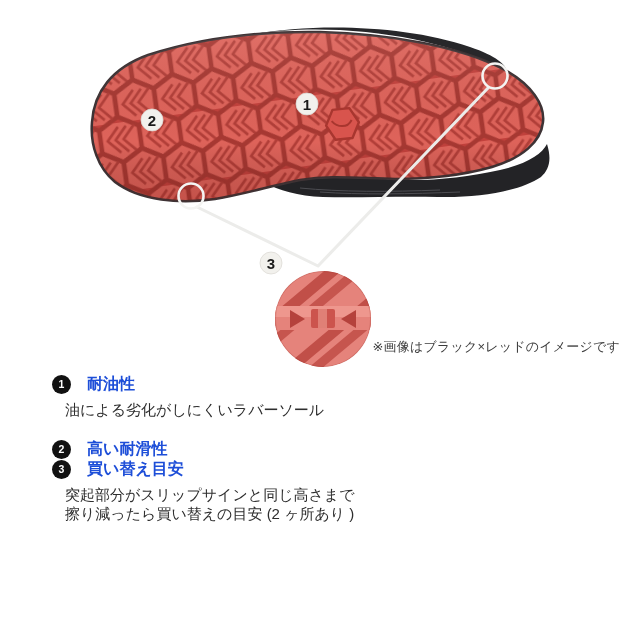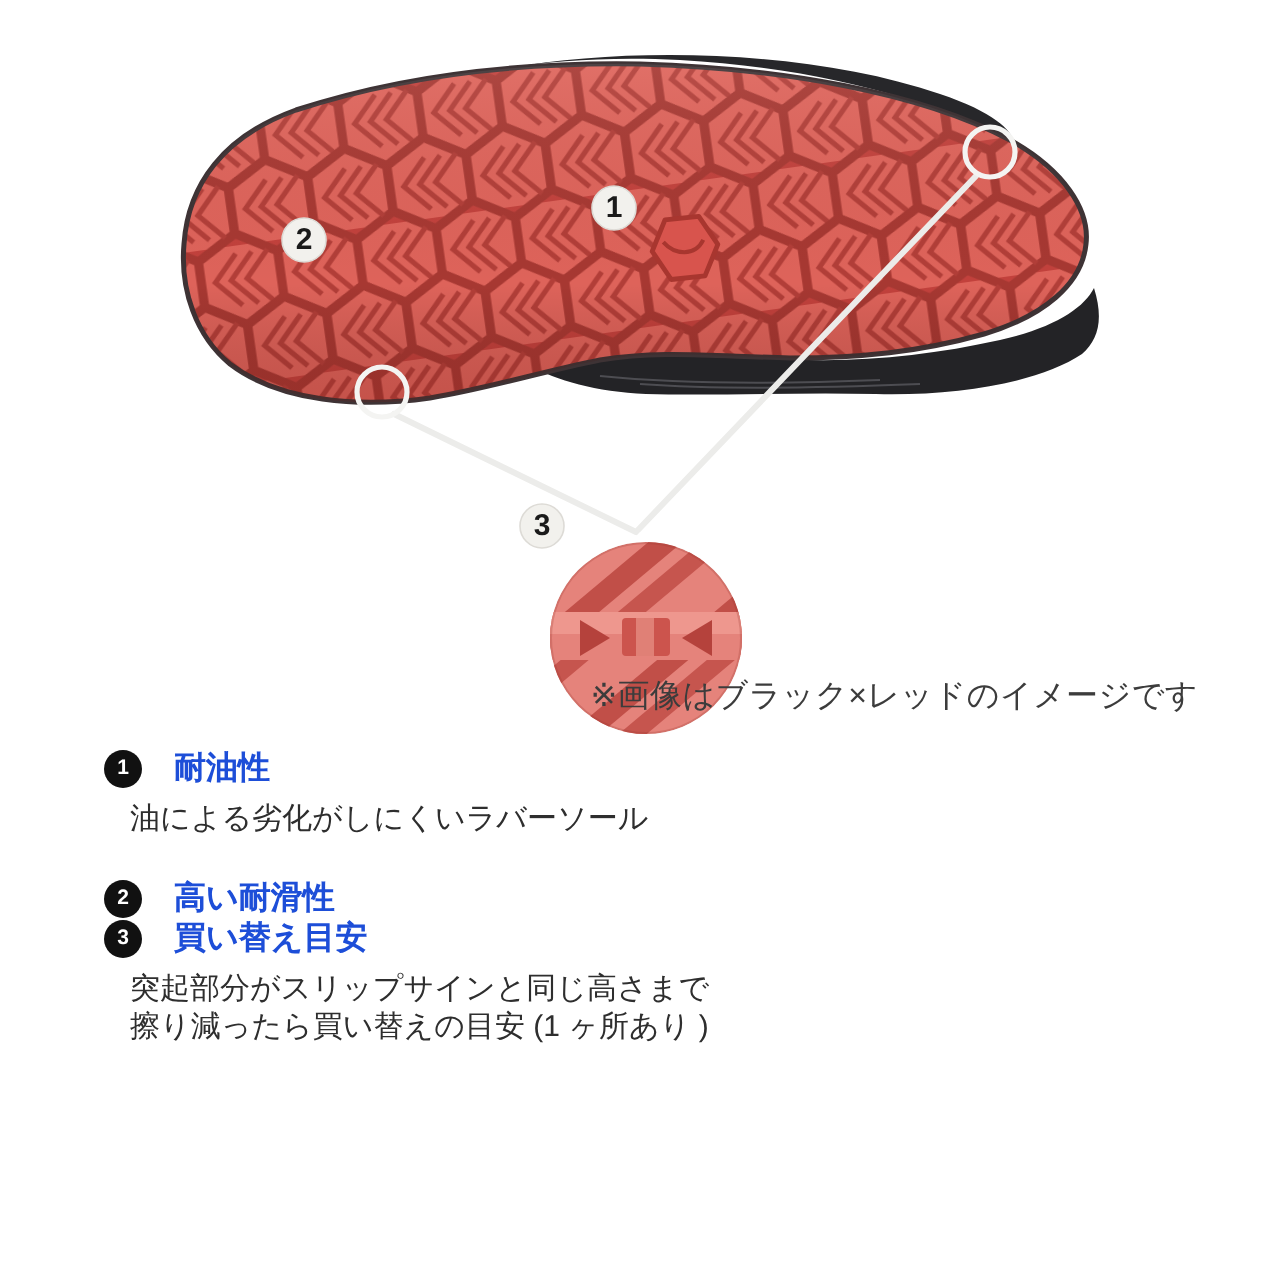--- a/index.html
+++ b/index.html
@@ -2,22 +2,22 @@
 <html><head>
 <meta charset="utf-8">
 <style>
   html,body{margin:0;padding:0;background:#ffffff;}
   .canvas{
     position:relative;width:640px;height:640px;background:#ffffff;overflow:hidden;
     font-family:"Liberation Sans","DejaVu Sans",sans-serif;
   }
   .photo{position:absolute;left:0;top:0;width:640px;height:380px;}
   .note{
-    position:absolute;top:338px;right:41px;
-    font-size:16px;color:#3c3c3c;letter-spacing:.2px;white-space:nowrap;
+    position:absolute;top:338px;right:20px;
+    font-size:13px;color:#3c3c3c;letter-spacing:.2px;white-space:nowrap;
   }
   .features{position:absolute;left:52px;top:374px;width:520px;}
   .feature-head{display:flex;align-items:center;gap:16px;height:20px;}
   .fbadge{
     width:19px;height:19px;border-radius:50%;background:#111111;color:#ffffff;
     font-size:10.5px;font-weight:bold;display:flex;align-items:center;justify-content:center;
     flex:0 0 19px;
   }
   .ftitle{font-size:16px;font-weight:bold;color:#1d4ed8;}
   .fbody{
@@ -131,17 +131,17 @@
         <span class="ftitle">高い耐滑性</span>
       </div>
     </div>
 
     <div class="feature">
       <div class="feature-head">
         <span class="fbadge">3</span>
         <span class="ftitle">買い替え目安</span>
       </div>
       <div class="fbody">突起部分がスリップサインと同じ高さまで
-擦り減ったら買い替えの目安 (1 ヶ所あり )</div>
+擦り減ったら買い替えの目安 (2 ヶ所あり )</div>
     </div>
 
   </div>
 </div>
 
 </body></html>

